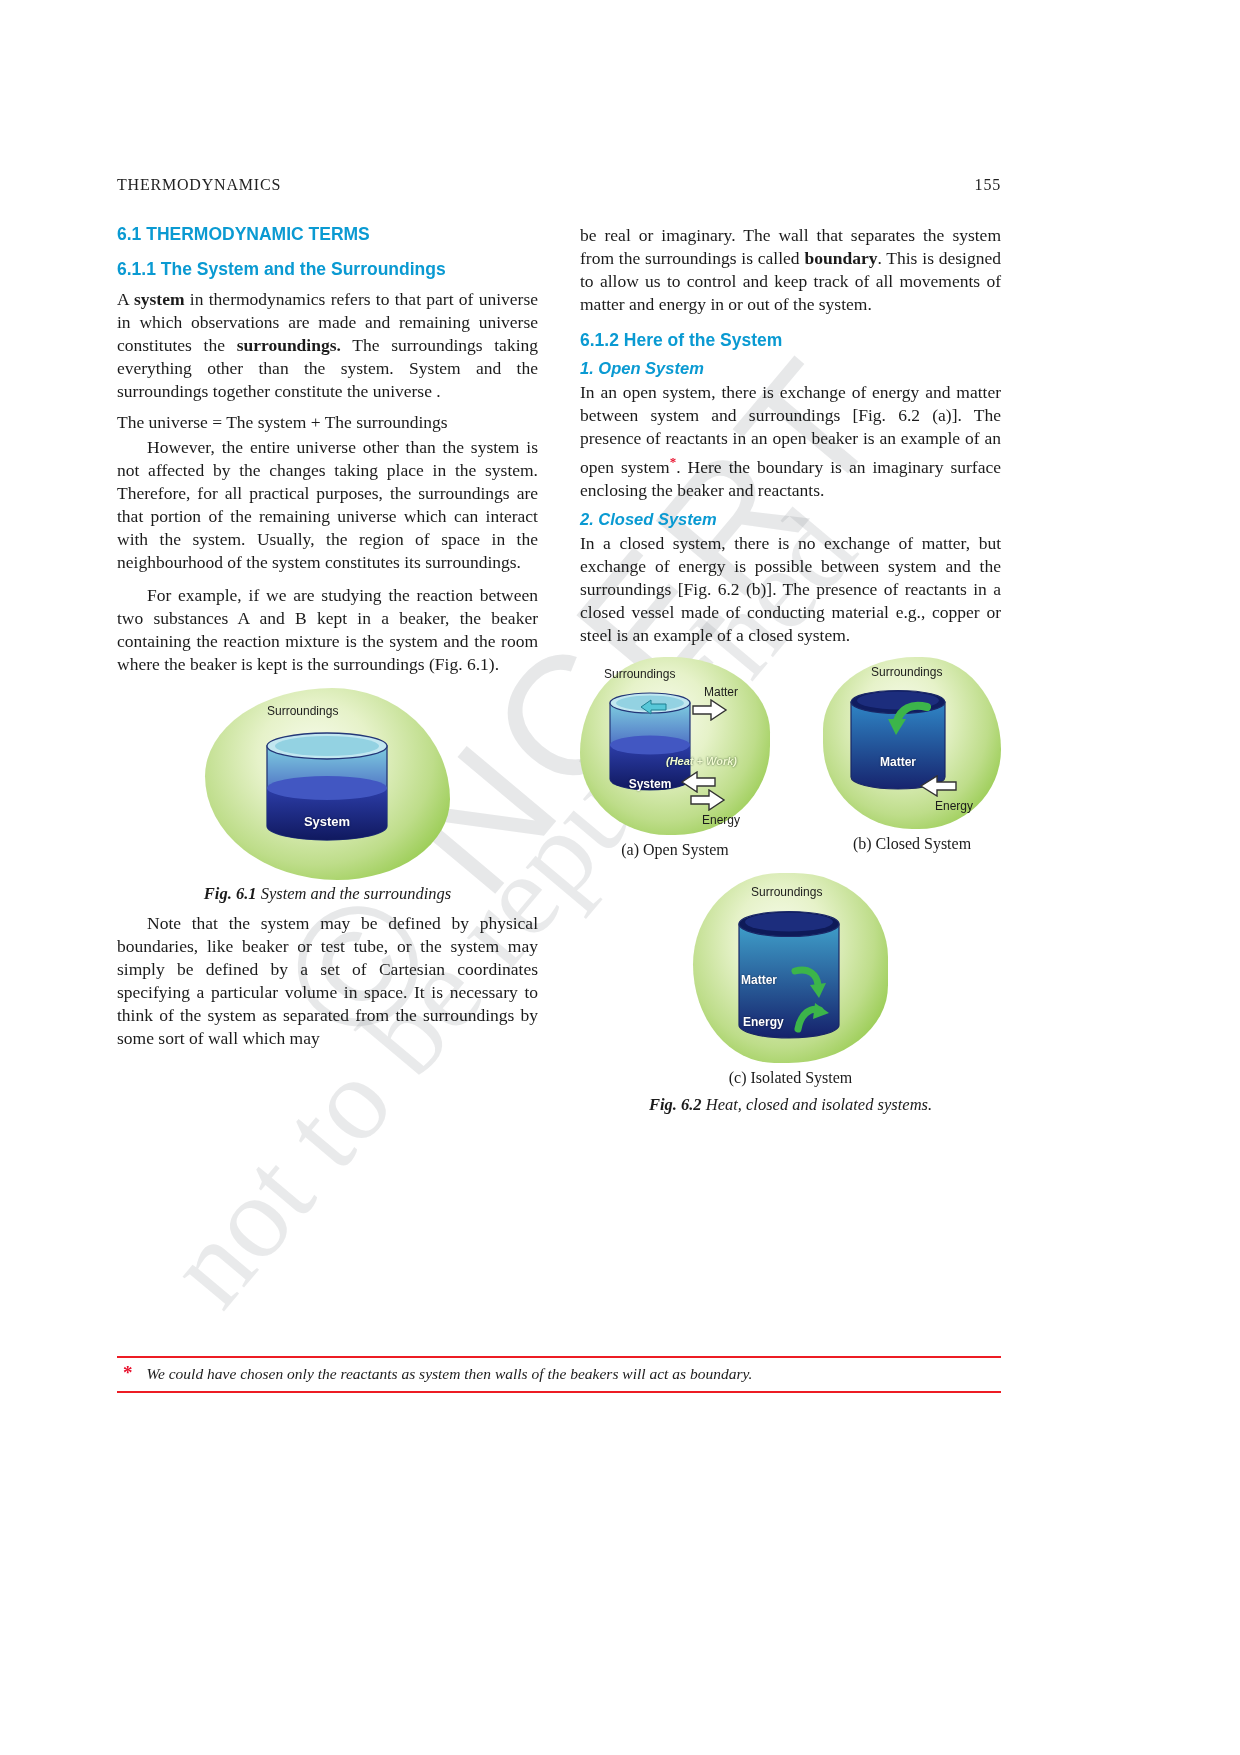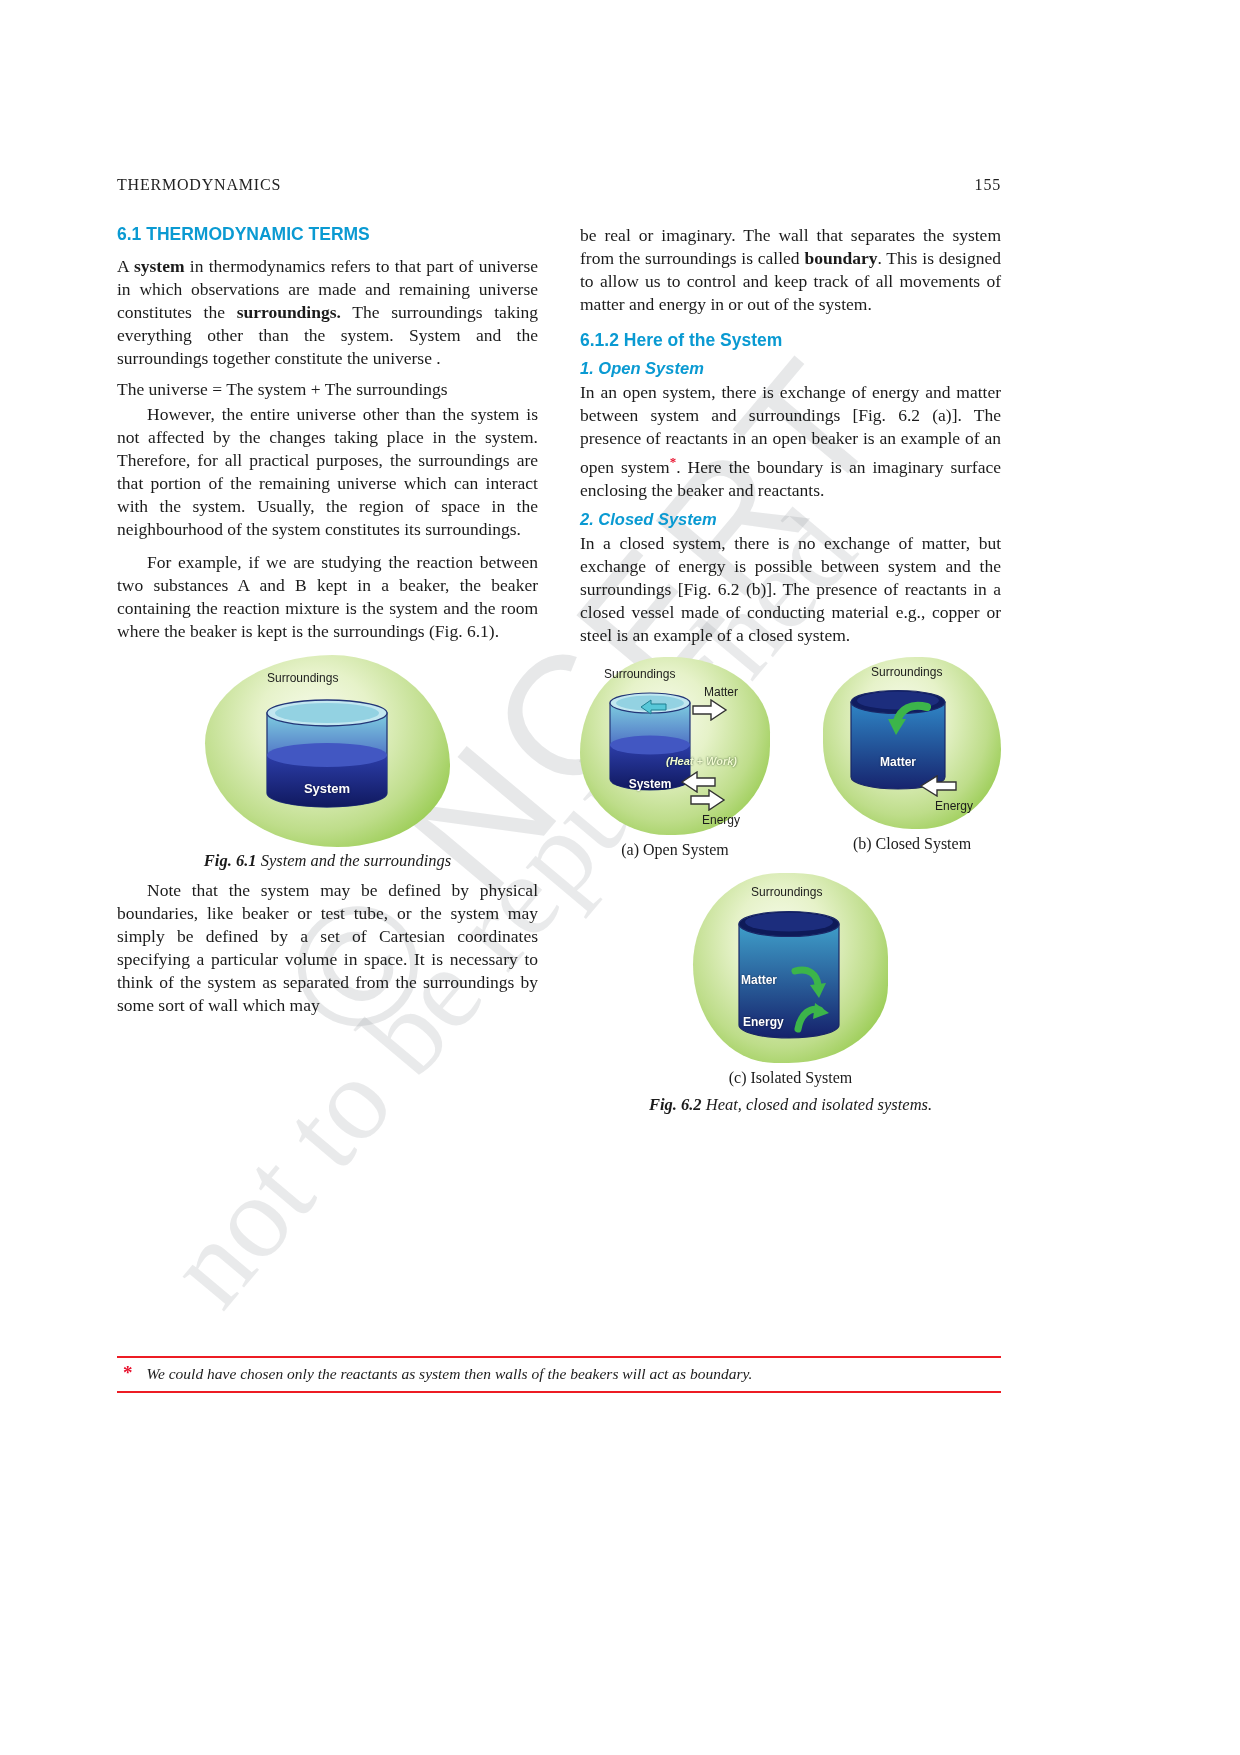--- a/index.html
+++ b/index.html
@@ -81,20 +81,21 @@
   <div class="header">
     <span>THERMODYNAMICS</span>
     <span>155</span>
   </div>
 
   <div class="columns">
 
     <div class="col">
       <h2 class="h-sec">6.1 THERMODYNAMIC TERMS</h2>
 
+      <h3 class="h-sec mid">6.1.1  The System and the Surroundings</h3>
       <p class="p" style="margin-top:0"><span>A </span><b class="term">system</b><span> in thermodynamics refers to that part of universe in which observations are made and remaining universe constitutes the </span><b class="term">surroundings.</b><span> The surroundings taking everything other than the system. System and the surroundings together constitute the universe .</span></p>
 
       <p class="eq">The universe = The system + The surroundings</p>
 
       <p class="p indent" style="margin-top:2px">However, the entire universe other than the system is not affected by the changes taking place in the system. Therefore, for all practical purposes, the surroundings are that portion of the remaining universe which can interact with the system. Usually, the region of space in the neighbourhood of the system constitutes its surroundings.</p>
       <p class="p indent" style="margin-top:10px">For example, if we are studying the reaction between two substances A and B kept in a beaker, the beaker containing the reaction mixture is the system and the room where the beaker is kept is the surroundings (Fig. 6.1).</p>
 
       <div class="blob fig61">
         <span class="flabel" style="left:62px; top:16px;">Surroundings</span>
         <svg class="figsvg" style="left:50px; top:42px;" width="144" height="118" viewBox="0 0 144 118">

